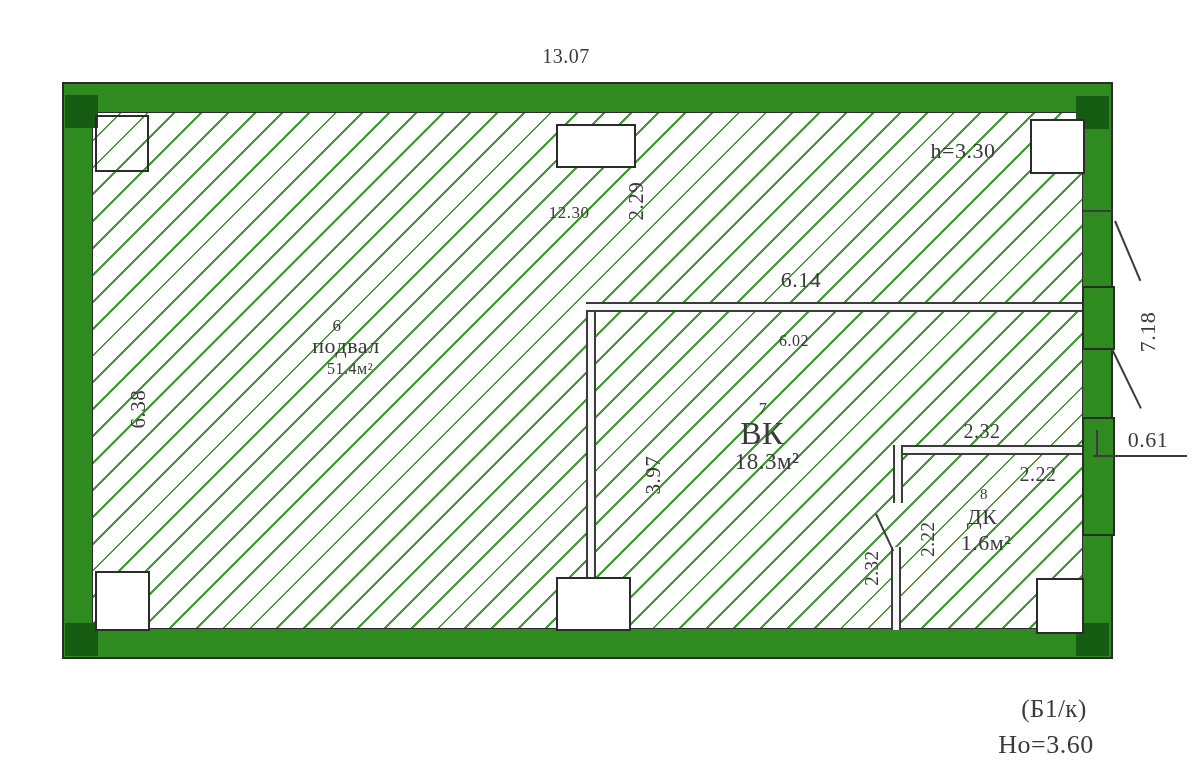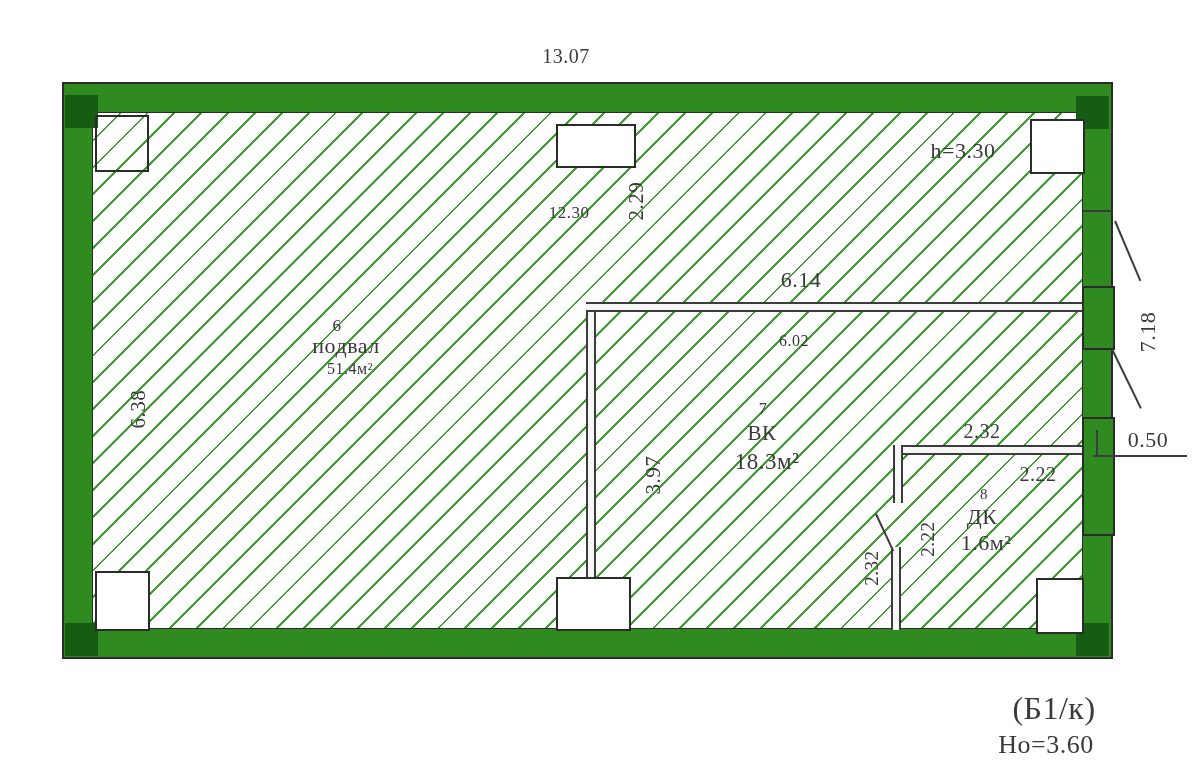--- a/index.html
+++ b/index.html
@@ -88,38 +88,38 @@
   <div class="lbl" style="left:801px;top:280px;font-size:22px">6.14</div>
 
   <div class="lbl" style="left:794px;top:341px;font-size:16px">6.02</div>
 
   <div class="lbl rot" style="left:138px;top:409px;font-size:21px">6.38</div>
 
   <div class="lbl rot" style="left:653px;top:475px;font-size:21px">3.97</div>
 
   <div class="lbl rot" style="left:1148px;top:332px;font-size:22px">7.18</div>
 
-  <div class="lbl" style="left:1148px;top:440px;font-size:22px">0.50</div>
+  <div class="lbl" style="left:1148px;top:440px;font-size:22px">0.61</div>
 
   <div class="lbl" style="left:982px;top:431px;font-size:20px">2.32</div>
 
   <div class="lbl" style="left:1038px;top:474px;font-size:20px">2.22</div>
 
   <div class="lbl rot" style="left:871px;top:568px;font-size:19px">2.32</div>
 
   <div class="lbl rot" style="left:927px;top:539px;font-size:19px">2.22</div>
 
   <div class="lbl" style="left:337px;top:325px;font-size:17px">6</div>
   <div class="lbl" style="left:346px;top:346px;font-size:22px">подвал</div>
   <div class="lbl" style="left:350px;top:369px;font-size:16px">51.4м²</div>
 
   <div class="lbl" style="left:763px;top:409px;font-size:16px">7</div>
-  <div class="lbl" style="left:762px;top:433px;font-size:21px">ВК</div>
+  <div class="lbl" style="left:762px;top:433px;font-size:32px">ВК</div>
   <div class="lbl" style="left:767px;top:461px;font-size:23px">18.3м²</div>
 
   <div class="lbl" style="left:984px;top:494px;font-size:15px">8</div>
   <div class="lbl" style="left:982px;top:517px;font-size:22px">ДК</div>
   <div class="lbl" style="left:986px;top:543px;font-size:22px">1.6м²</div>
 
-  <div class="lbl" style="left:1054px;top:708px;font-size:32px">(Б1/к)</div>
+  <div class="lbl" style="left:1054px;top:708px;font-size:25px">(Б1/к)</div>
   <div class="lbl" style="left:1046px;top:745px;font-size:26px">Но=3.60</div>
 
 </div>
 
 </body></html>

